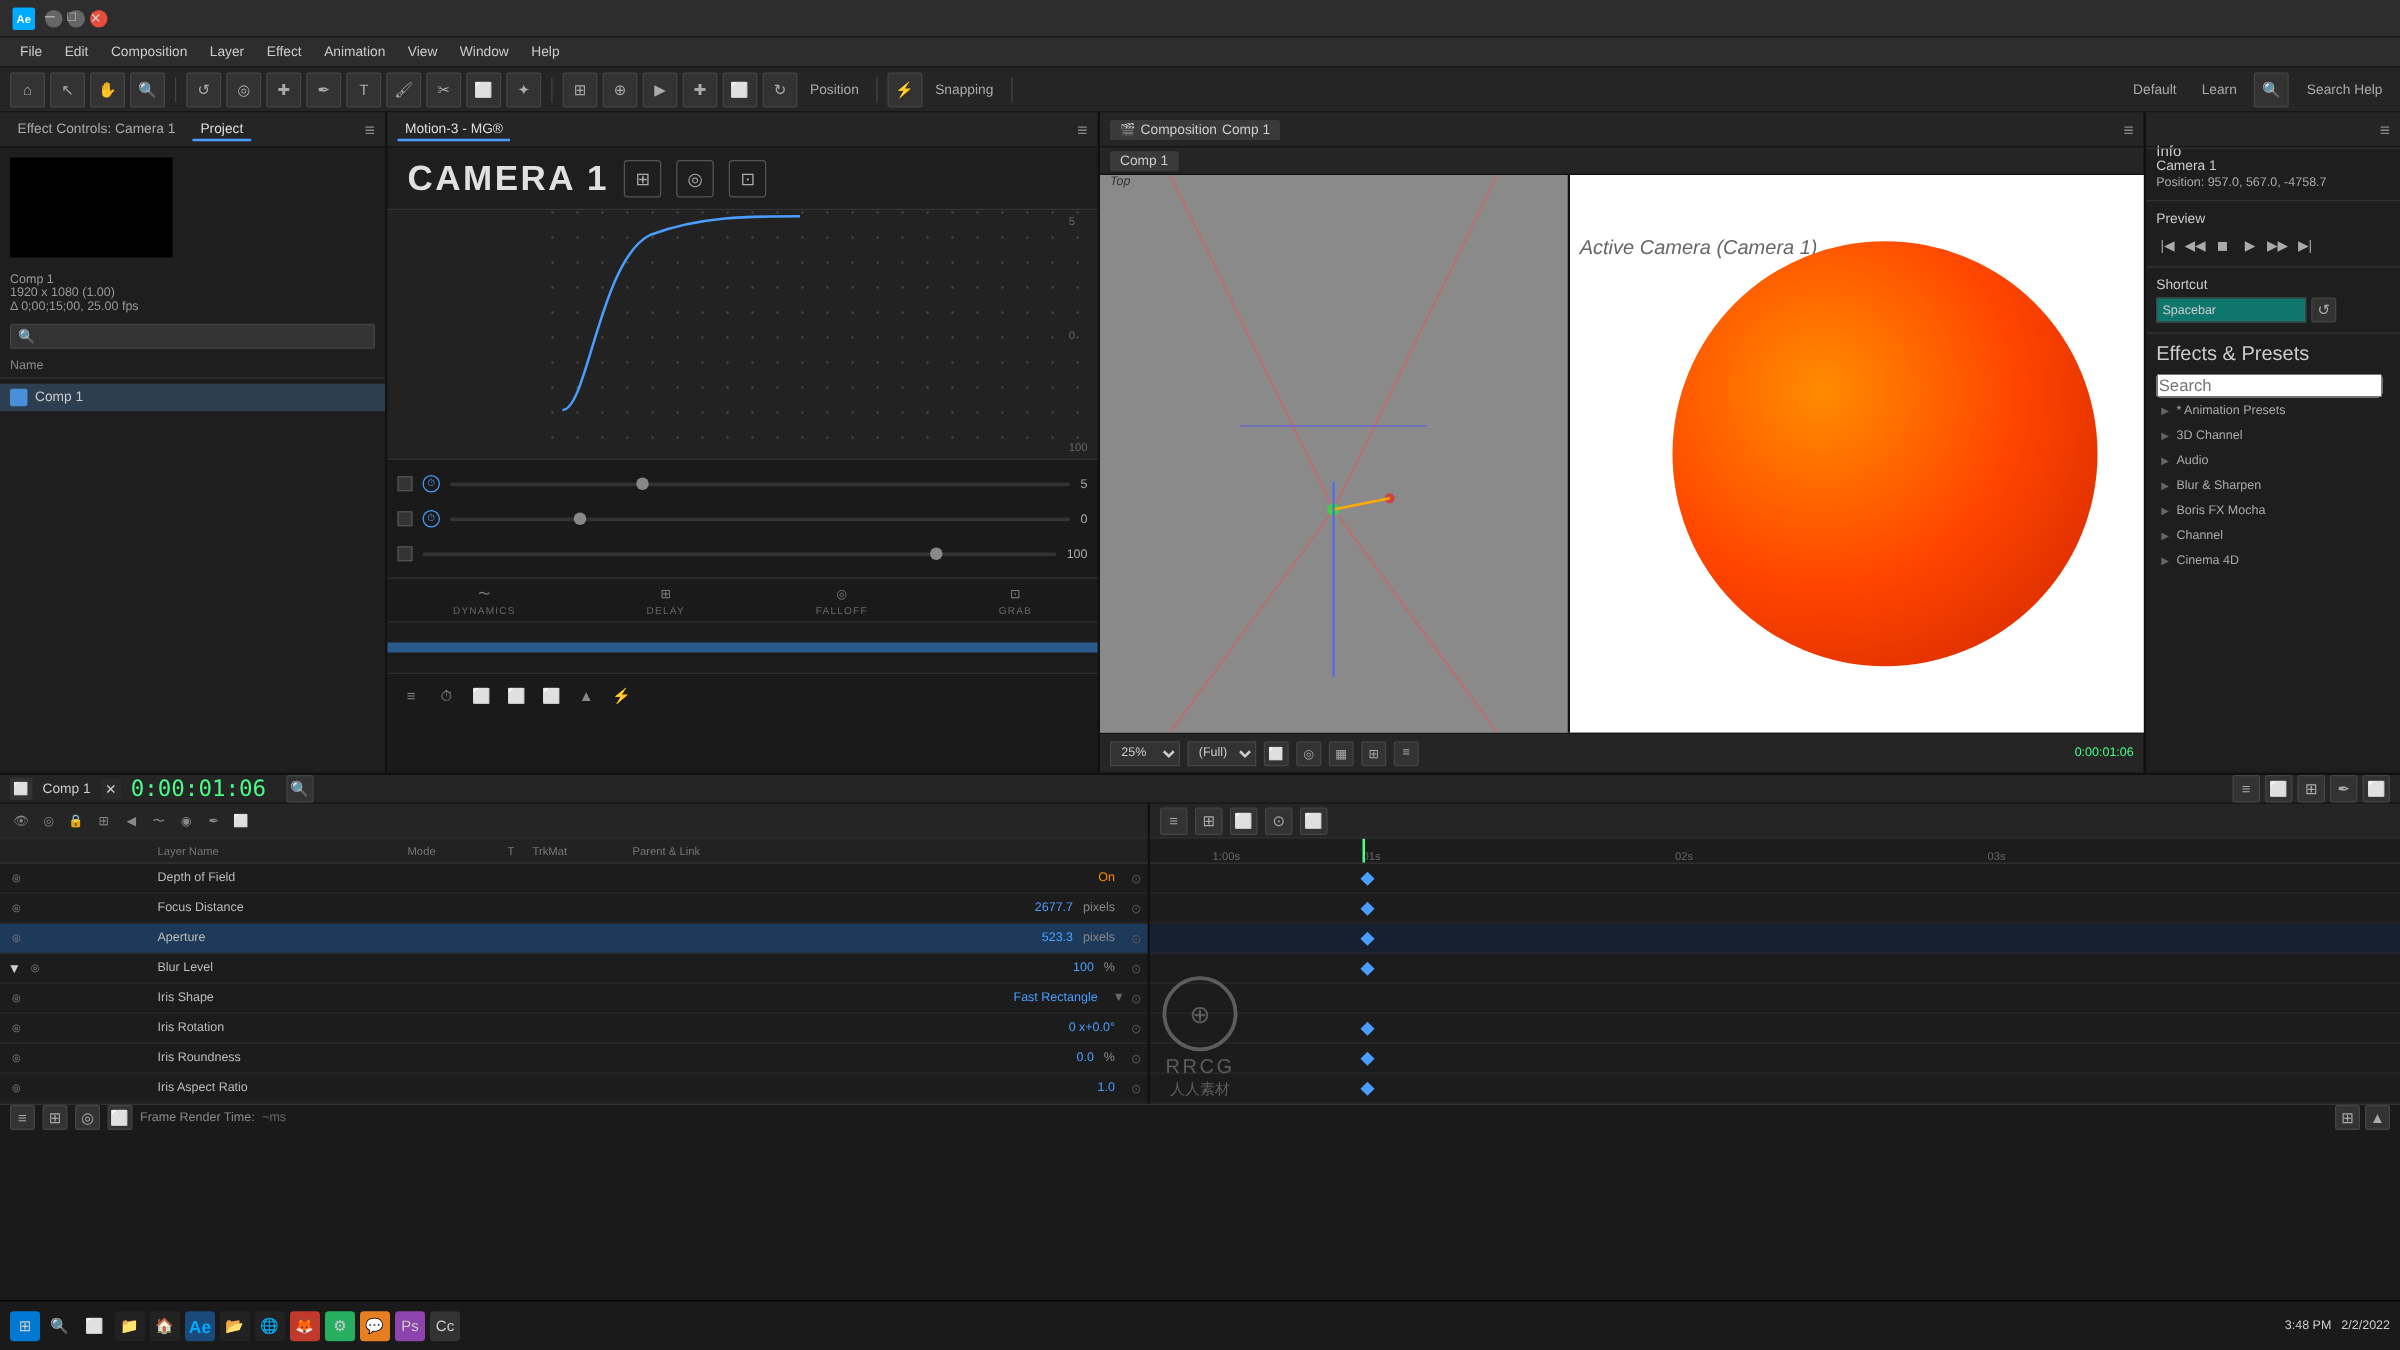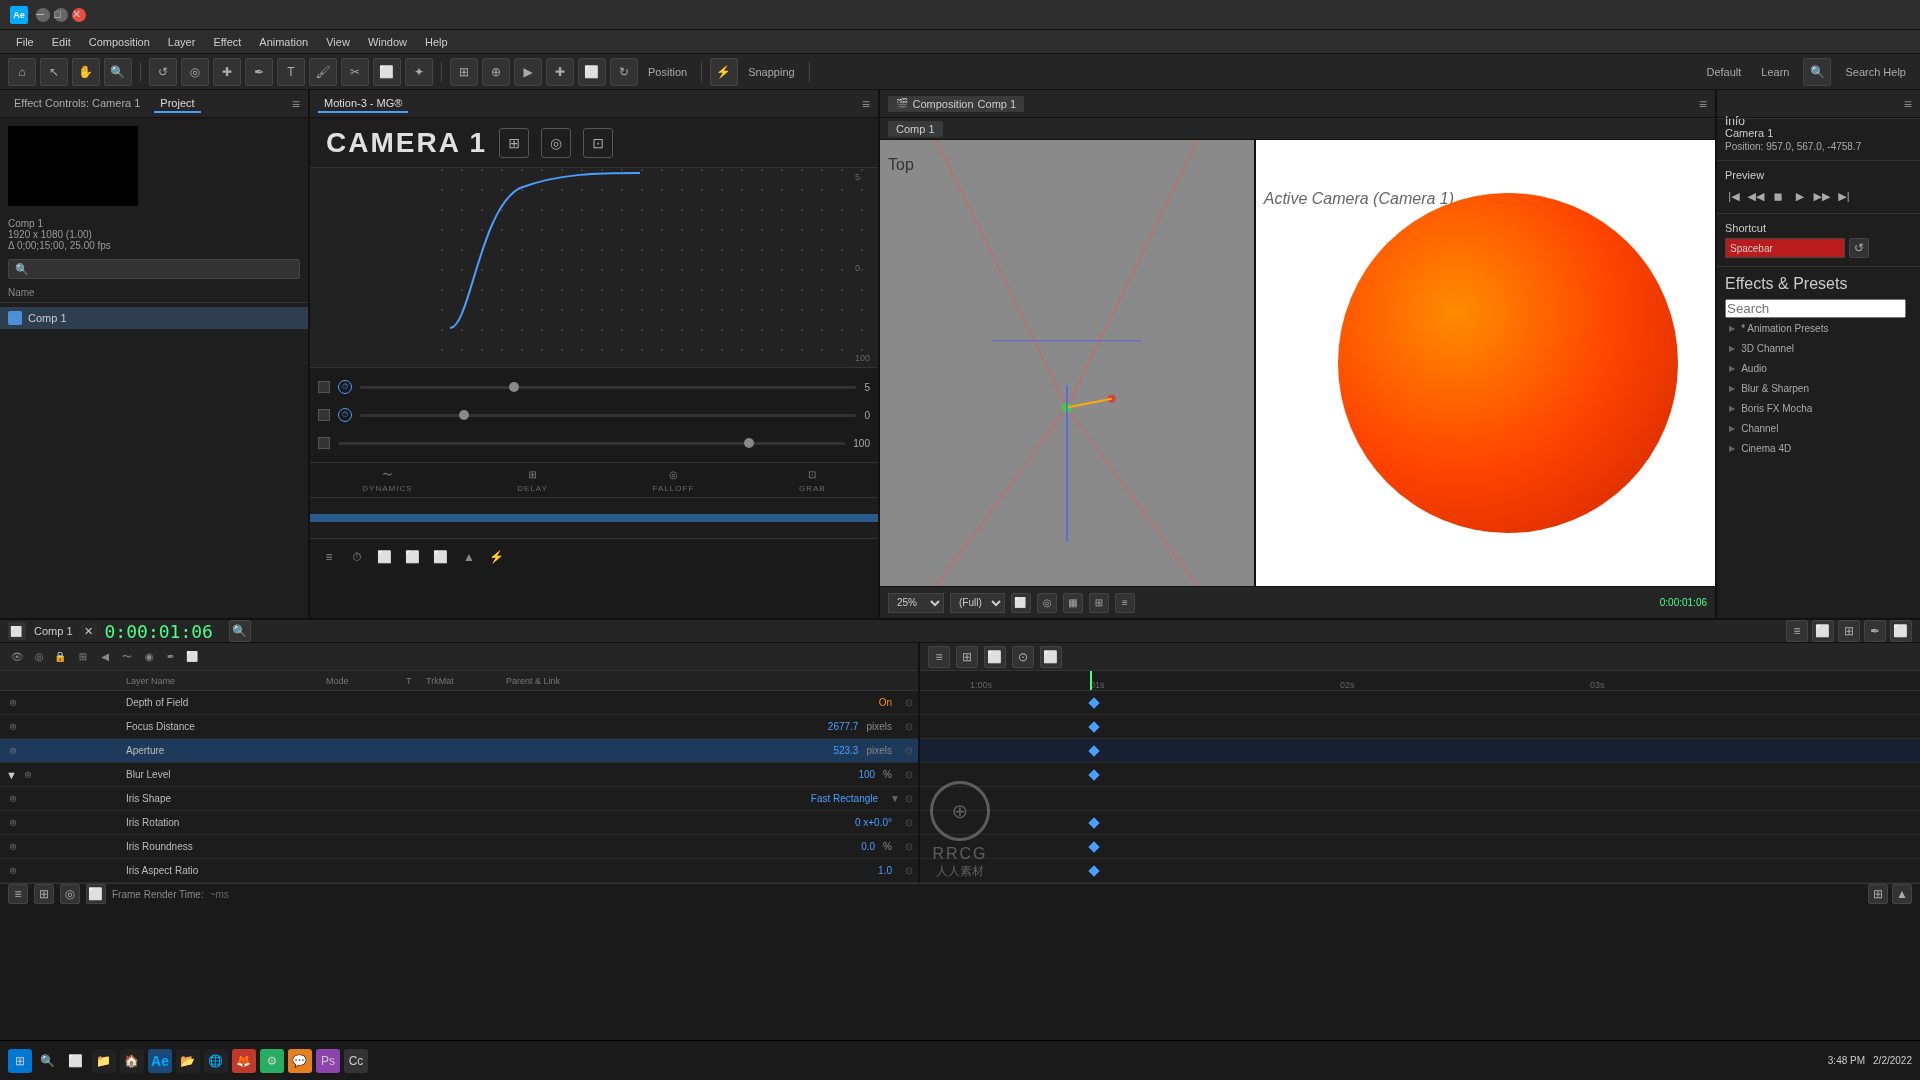--- a/index.html
+++ b/index.html
@@ -409,23 +409,24 @@
     #view-top {
       width: 45%;
       height: 100%;
       background: #888;
       position: relative;
       border-right: 2px solid #111;
     }
 
     #view-top-label {
       position: absolute;
-      top: 16px; left: 8px;
-      font-size: 16px;
+      top: 0; left: 8px;
+      font-size: 10px;
       color: #333;
+      font-style: italic;
     }
 
     #view-active {
       flex: 1;
       background: #fff;
       position: relative;
     }
 
     #active-camera-label {
       position: absolute;
@@ -526,21 +527,21 @@
       font-size: 11px;
     }
 
     #shortcut-section {
       padding: 8px;
       border-top: 1px solid #333;
     }
     #shortcut-title { font-size: 11px; color: #ccc; margin-bottom: 4px; }
     .shortcut-input {
       height: 20px;
-      background: #b91c1c;
+      background: #0f766e;
       border: 1px solid #444;
       color: #ccc;
       width: 120px;
       font-size: 10px;
       padding: 0 4px;
     }
 
     #effects-section {
       padding: 8px;
       border-top: 1px solid #333;

